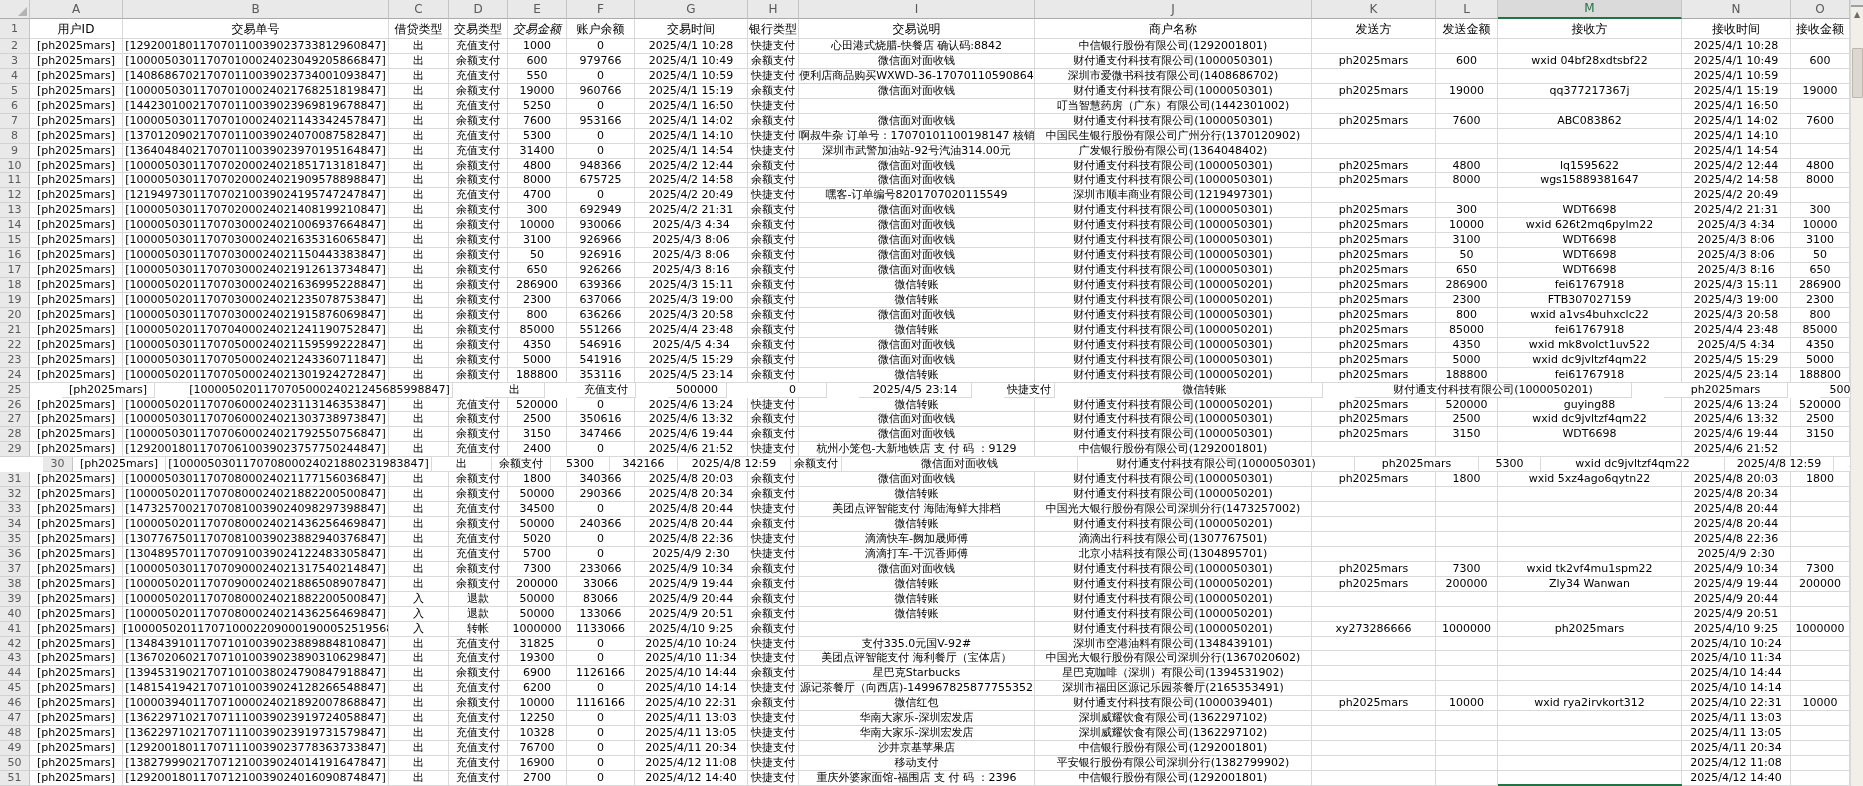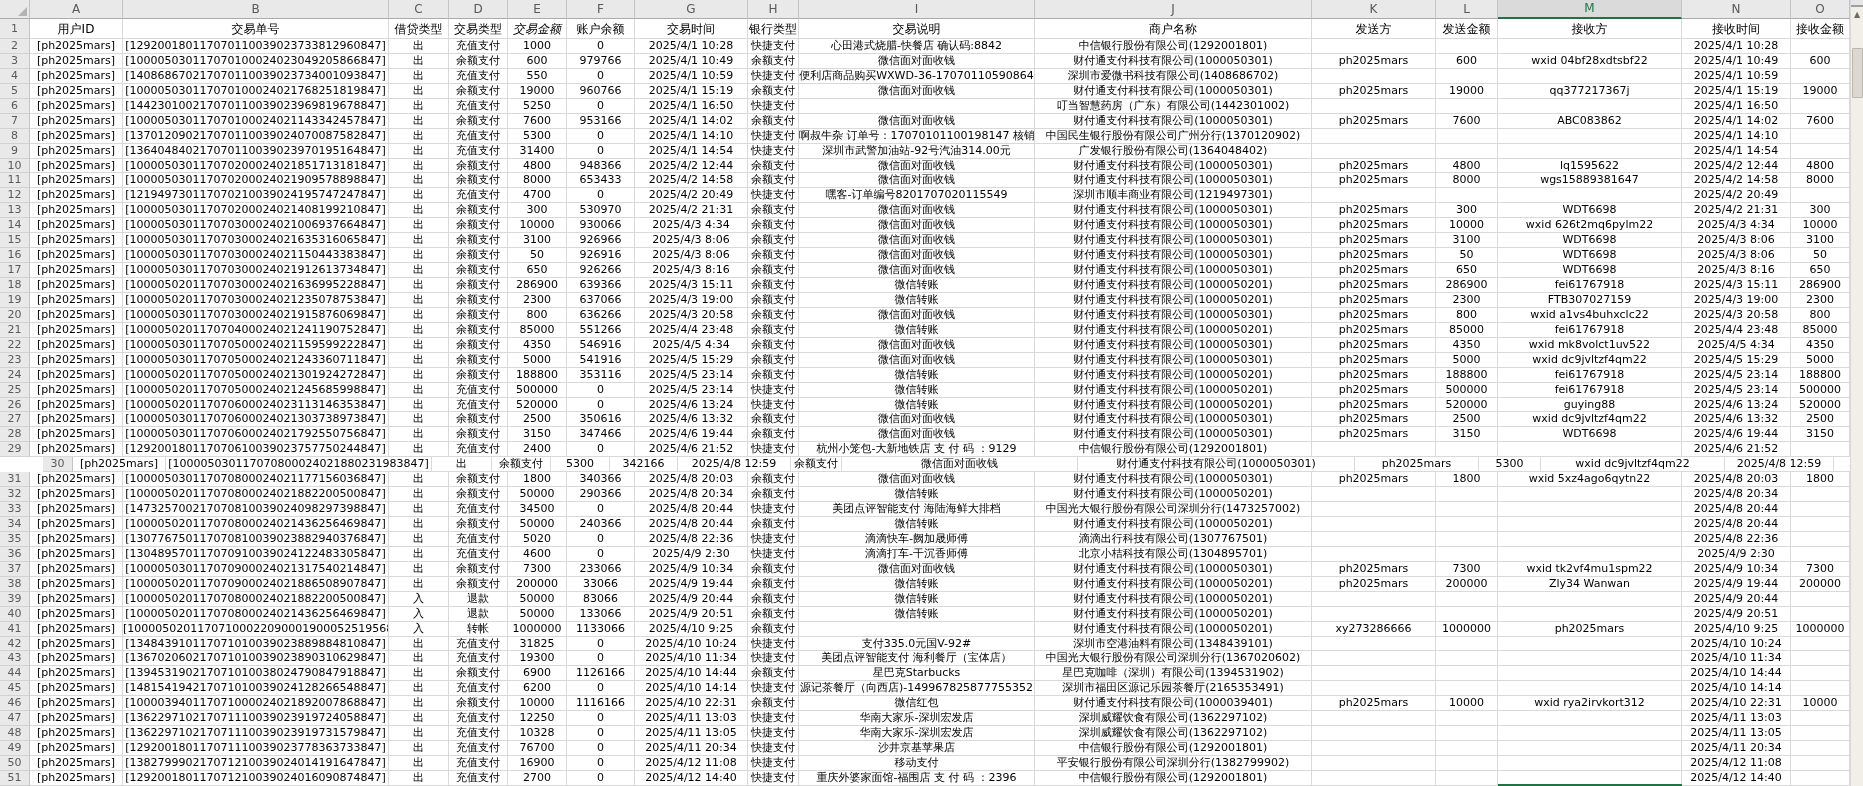--- a/index.html
+++ b/index.html
@@ -266,21 +266,21 @@
         <div class="c" style="width: 109px; height: 14.94px; line-height: 14.94px;">2025/4/2 12:44</div>
         <div class="c" style="width: 59px; height: 14.94px; line-height: 14.94px;">4800</div>
       </div>
       <div class="row" style="height: 14.94px;">
         <div class="rn" style="height: 14.94px; line-height: 14.94px;">11</div>
         <div class="c" style="width: 93px; height: 14.94px; line-height: 14.94px;">[ph2025mars]</div>
         <div class="c" style="width: 266px; height: 14.94px; line-height: 14.94px;">[100005030117070200024021909578898847]</div>
         <div class="c" style="width: 60px; height: 14.94px; line-height: 14.94px;">出</div>
         <div class="c" style="width: 59px; height: 14.94px; line-height: 14.94px;">余额支付</div>
         <div class="c" style="width: 59px; height: 14.94px; line-height: 14.94px;">8000</div>
-        <div class="c" style="width: 68px; height: 14.94px; line-height: 14.94px;">653433</div>
+        <div class="c" style="width: 68px; height: 14.94px; line-height: 14.94px;">675725</div>
         <div class="c" style="width: 113px; height: 14.94px; line-height: 14.94px;">2025/4/2 14:58</div>
         <div class="c" style="width: 51px; height: 14.94px; line-height: 14.94px;">余额支付</div>
         <div class="c" style="width: 236px; height: 14.94px; line-height: 14.94px;">微信面对面收钱</div>
         <div class="c" style="width: 277px; height: 14.94px; line-height: 14.94px;">财付通支付科技有限公司(1000050301)</div>
         <div class="c" style="width: 124px; height: 14.94px; line-height: 14.94px;">ph2025mars</div>
         <div class="c" style="width: 62px; height: 14.94px; line-height: 14.94px;">8000</div>
         <div class="c" style="width: 184px; height: 14.94px; line-height: 14.94px;">wgs15889381647</div>
         <div class="c" style="width: 109px; height: 14.94px; line-height: 14.94px;">2025/4/2 14:58</div>
         <div class="c" style="width: 59px; height: 14.94px; line-height: 14.94px;">8000</div>
       </div>
@@ -302,21 +302,21 @@
         <div class="c" style="width: 109px; height: 14.94px; line-height: 14.94px;">2025/4/2 20:49</div>
         <div class="c" style="width: 59px; height: 14.94px; line-height: 14.94px;"></div>
       </div>
       <div class="row" style="height: 14.94px;">
         <div class="rn" style="height: 14.94px; line-height: 14.94px;">13</div>
         <div class="c" style="width: 93px; height: 14.94px; line-height: 14.94px;">[ph2025mars]</div>
         <div class="c" style="width: 266px; height: 14.94px; line-height: 14.94px;">[100005030117070200024021408199210847]</div>
         <div class="c" style="width: 60px; height: 14.94px; line-height: 14.94px;">出</div>
         <div class="c" style="width: 59px; height: 14.94px; line-height: 14.94px;">余额支付</div>
         <div class="c" style="width: 59px; height: 14.94px; line-height: 14.94px;">300</div>
-        <div class="c" style="width: 68px; height: 14.94px; line-height: 14.94px;">530970</div>
+        <div class="c" style="width: 68px; height: 14.94px; line-height: 14.94px;">692949</div>
         <div class="c" style="width: 113px; height: 14.94px; line-height: 14.94px;">2025/4/2 21:31</div>
         <div class="c" style="width: 51px; height: 14.94px; line-height: 14.94px;">余额支付</div>
         <div class="c" style="width: 236px; height: 14.94px; line-height: 14.94px;">微信面对面收钱</div>
         <div class="c" style="width: 277px; height: 14.94px; line-height: 14.94px;">财付通支付科技有限公司(1000050301)</div>
         <div class="c" style="width: 124px; height: 14.94px; line-height: 14.94px;">ph2025mars</div>
         <div class="c" style="width: 62px; height: 14.94px; line-height: 14.94px;">300</div>
         <div class="c" style="width: 184px; height: 14.94px; line-height: 14.94px;">WDT6698</div>
         <div class="c" style="width: 109px; height: 14.94px; line-height: 14.94px;">2025/4/2 21:31</div>
         <div class="c" style="width: 59px; height: 14.94px; line-height: 14.94px;">300</div>
       </div>
@@ -511,21 +511,21 @@
         <div class="c" style="width: 113px; height: 14.94px; line-height: 14.94px;">2025/4/5 23:14</div>
         <div class="c" style="width: 51px; height: 14.94px; line-height: 14.94px;">余额支付</div>
         <div class="c" style="width: 236px; height: 14.94px; line-height: 14.94px;">微信转账</div>
         <div class="c" style="width: 277px; height: 14.94px; line-height: 14.94px;">财付通支付科技有限公司(1000050201)</div>
         <div class="c" style="width: 124px; height: 14.94px; line-height: 14.94px;">ph2025mars</div>
         <div class="c" style="width: 62px; height: 14.94px; line-height: 14.94px;">188800</div>
         <div class="c" style="width: 184px; height: 14.94px; line-height: 14.94px;">fei61767918</div>
         <div class="c" style="width: 109px; height: 14.94px; line-height: 14.94px;">2025/4/5 23:14</div>
         <div class="c" style="width: 59px; height: 14.94px; line-height: 14.94px;">188800</div>
       </div>
-      <div class="row" style="height: 14.94px;">
+      <div class="row" style="height: 14.94px; gap: 32px;">
         <div class="rn" style="height: 14.94px; line-height: 14.94px;">25</div>
         <div class="c" style="width: 93px; height: 14.94px; line-height: 14.94px;">[ph2025mars]</div>
         <div class="c" style="width: 266px; height: 14.94px; line-height: 14.94px;">[100005020117070500024021245685998847]</div>
         <div class="c" style="width: 60px; height: 14.94px; line-height: 14.94px;">出</div>
         <div class="c" style="width: 59px; height: 14.94px; line-height: 14.94px;">充值支付</div>
         <div class="c" style="width: 59px; height: 14.94px; line-height: 14.94px;">500000</div>
         <div class="c" style="width: 68px; height: 14.94px; line-height: 14.94px;">0</div>
         <div class="c" style="width: 113px; height: 14.94px; line-height: 14.94px;">2025/4/5 23:14</div>
         <div class="c" style="width: 51px; height: 14.94px; line-height: 14.94px;">快捷支付</div>
         <div class="c" style="width: 236px; height: 14.94px; line-height: 14.94px;">微信转账</div>
@@ -715,21 +715,21 @@
         <div class="c" style="width: 184px; height: 14.94px; line-height: 14.94px;"></div>
         <div class="c" style="width: 109px; height: 14.94px; line-height: 14.94px;">2025/4/8 22:36</div>
         <div class="c" style="width: 59px; height: 14.94px; line-height: 14.94px;"></div>
       </div>
       <div class="row" style="height: 14.94px;">
         <div class="rn" style="height: 14.94px; line-height: 14.94px;">36</div>
         <div class="c" style="width: 93px; height: 14.94px; line-height: 14.94px;">[ph2025mars]</div>
         <div class="c" style="width: 266px; height: 14.94px; line-height: 14.94px;">[130489570117070910039024122483305847]</div>
         <div class="c" style="width: 60px; height: 14.94px; line-height: 14.94px;">出</div>
         <div class="c" style="width: 59px; height: 14.94px; line-height: 14.94px;">充值支付</div>
-        <div class="c" style="width: 59px; height: 14.94px; line-height: 14.94px;">4600</div>
+        <div class="c" style="width: 59px; height: 14.94px; line-height: 14.94px;">5700</div>
         <div class="c" style="width: 68px; height: 14.94px; line-height: 14.94px;">0</div>
         <div class="c" style="width: 113px; height: 14.94px; line-height: 14.94px;">2025/4/9 2:30</div>
         <div class="c" style="width: 51px; height: 14.94px; line-height: 14.94px;">快捷支付</div>
         <div class="c" style="width: 236px; height: 14.94px; line-height: 14.94px;">滴滴打车-干沉香师傅</div>
         <div class="c" style="width: 277px; height: 14.94px; line-height: 14.94px;">北京小桔科技有限公司(1304895701)</div>
         <div class="c" style="width: 124px; height: 14.94px; line-height: 14.94px;"></div>
         <div class="c" style="width: 62px; height: 14.94px; line-height: 14.94px;"></div>
         <div class="c" style="width: 184px; height: 14.94px; line-height: 14.94px;"></div>
         <div class="c" style="width: 109px; height: 14.94px; line-height: 14.94px;">2025/4/9 2:30</div>
         <div class="c" style="width: 59px; height: 14.94px; line-height: 14.94px;"></div>

